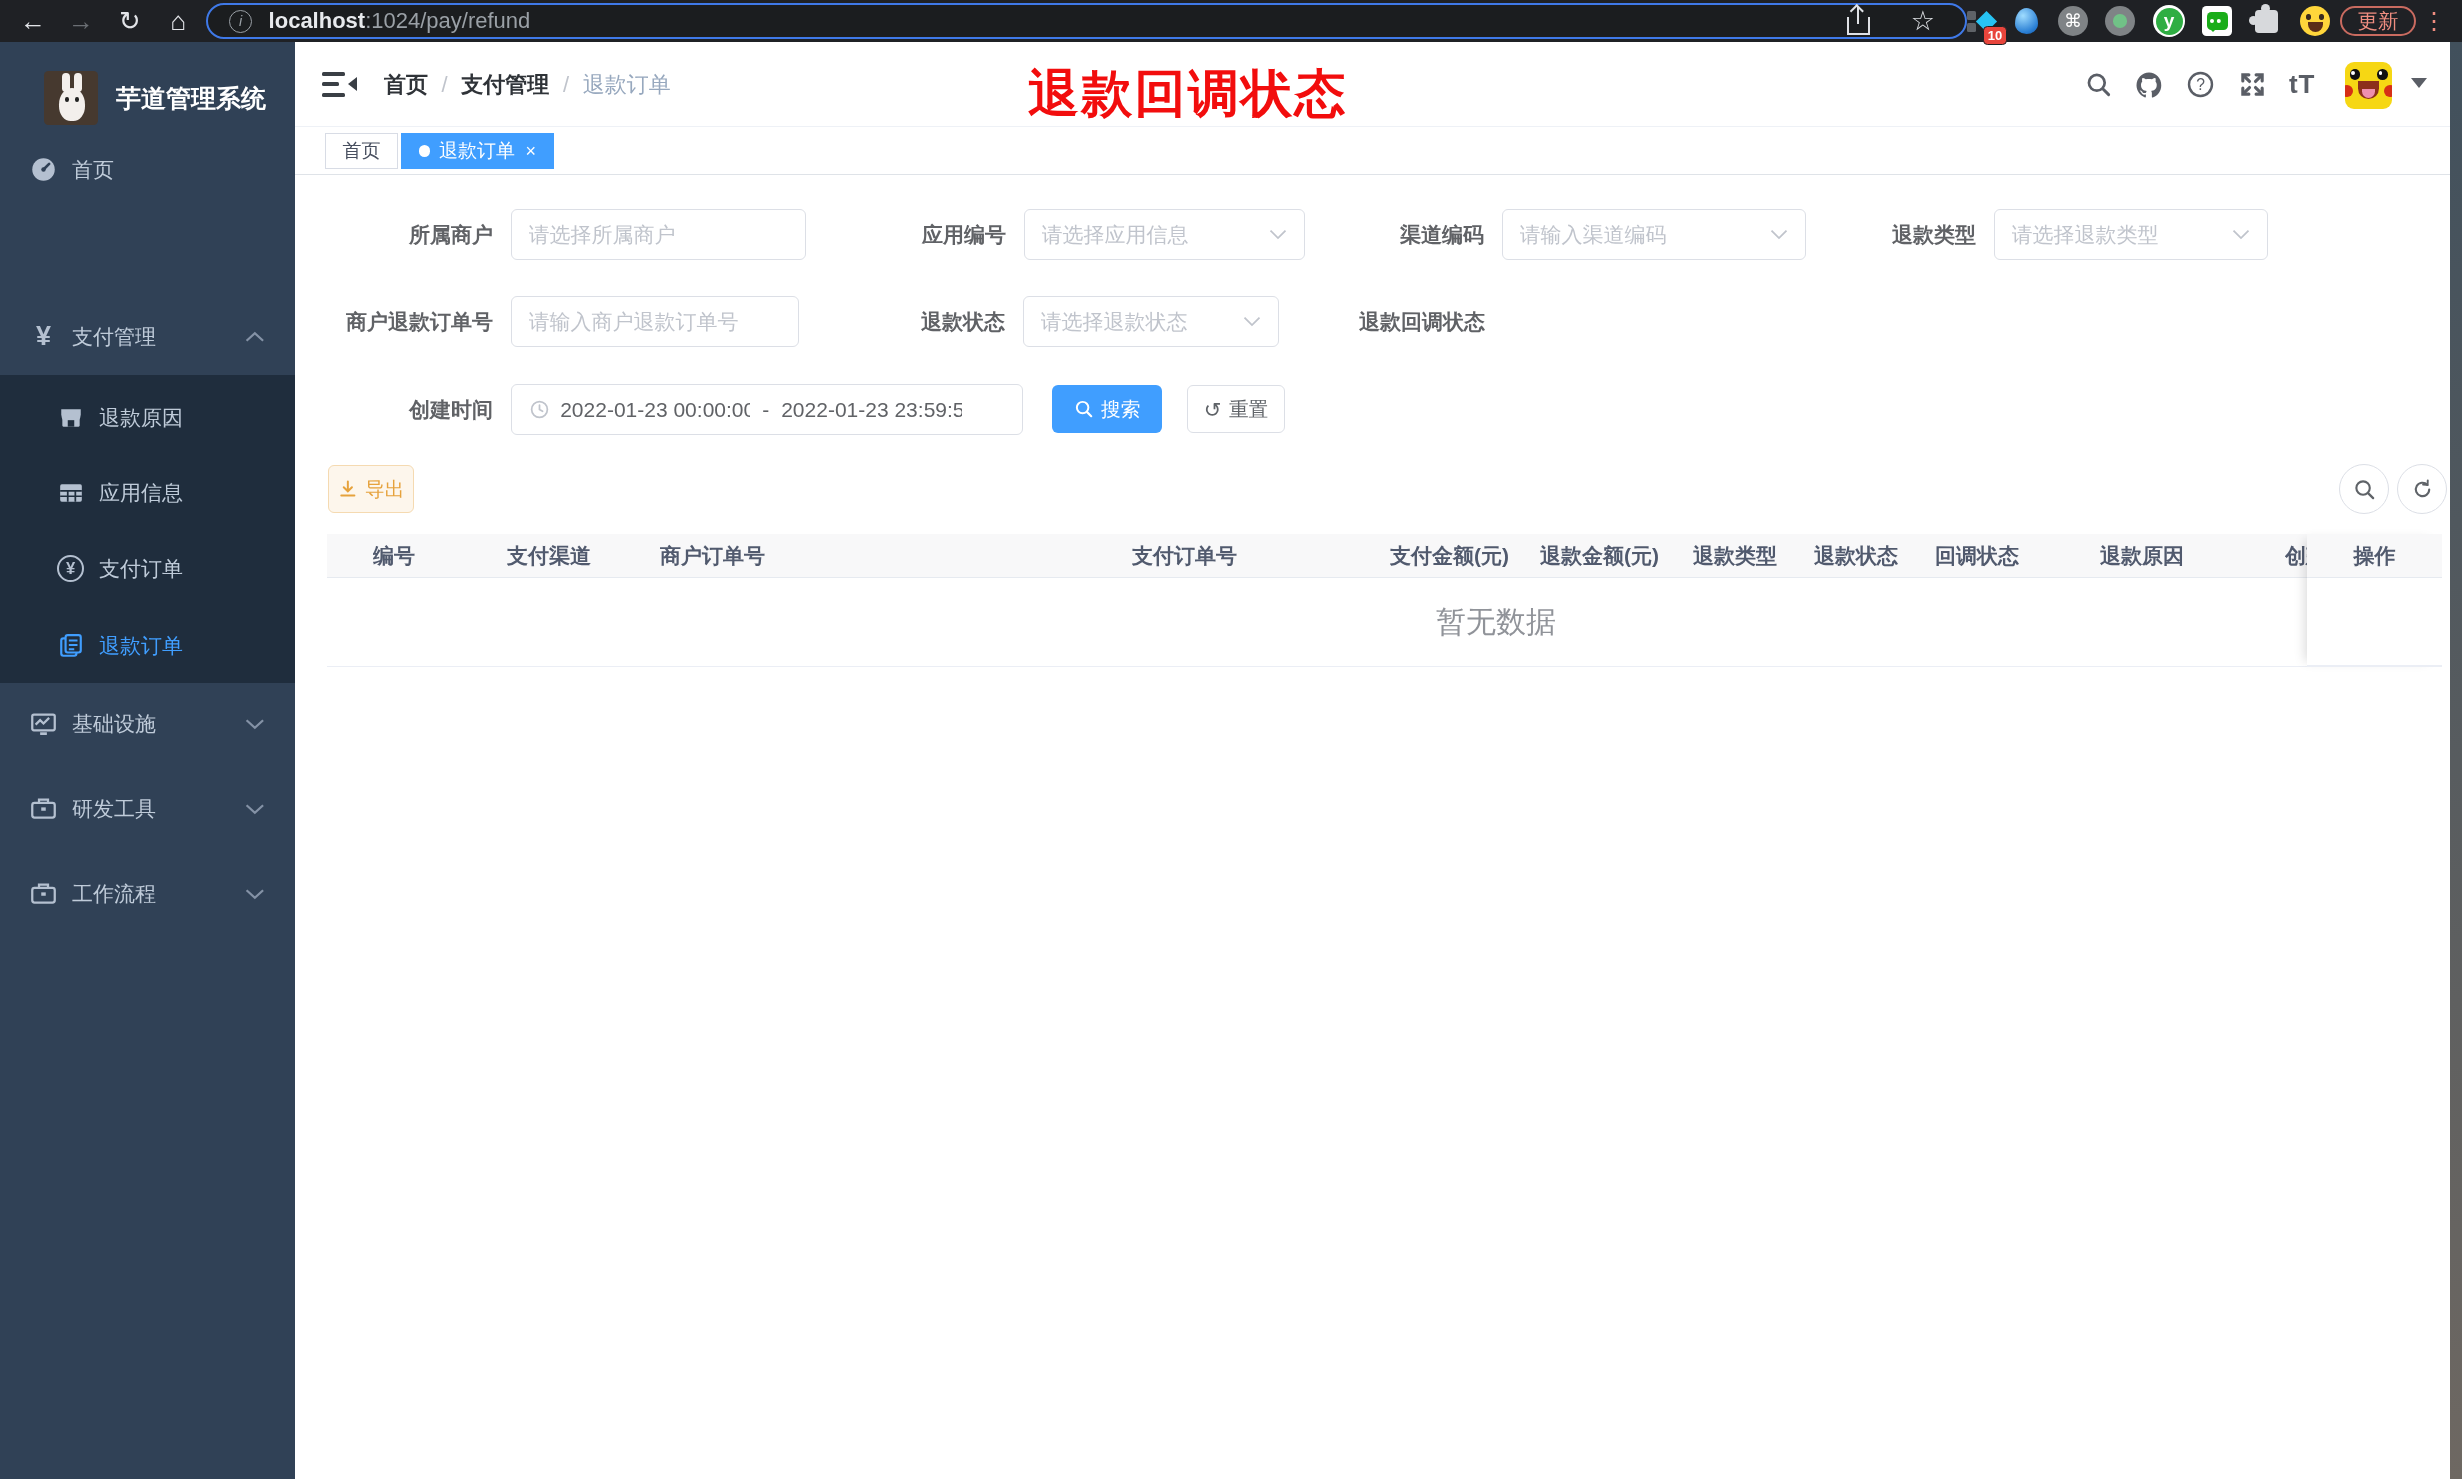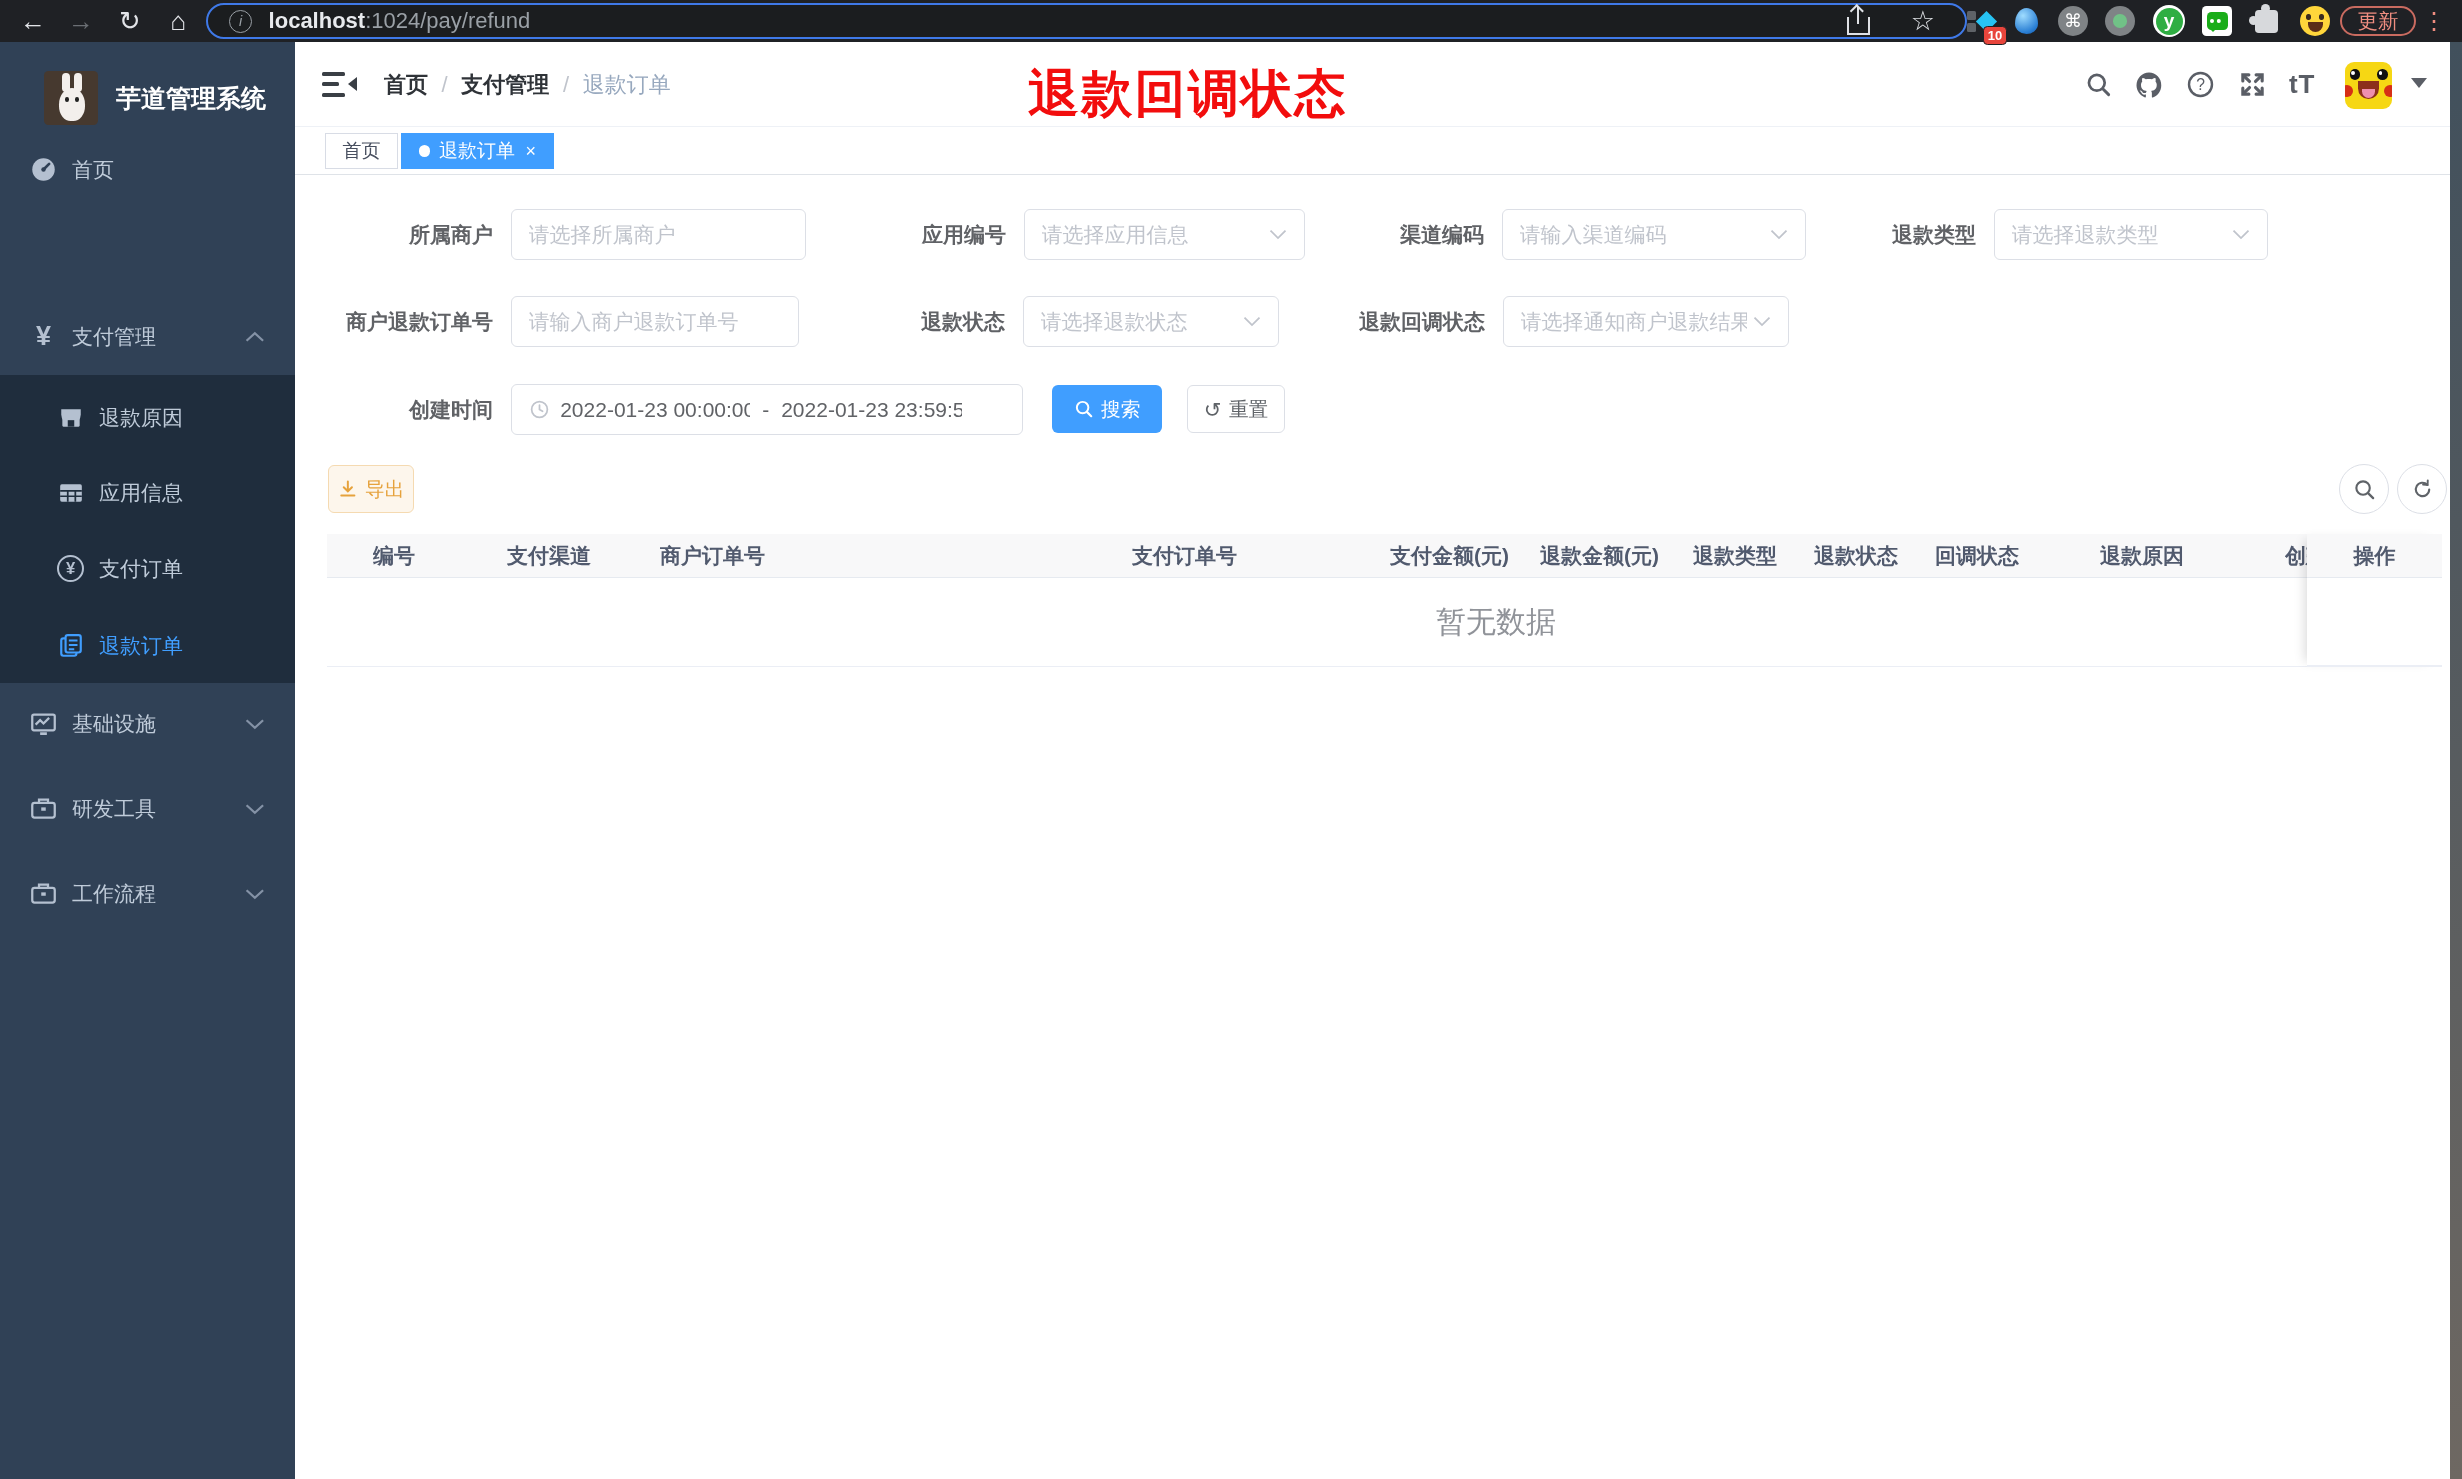--- a/index.html
+++ b/index.html
@@ -446,28 +446,20 @@
     <span class="ph">请选择退款状态</span>
     <span class="chev">
         <svg width="18" height="10.6" viewBox="0 0 24 14">
           <path d="M2 2 L12 12 L22 2" fill="none" stroke="#c0c4cc" stroke-width="2.4"></path>
         </svg>
       </span>
   </div>
 </div>
 <div class="fi" style="left:1280px;top:296px">
   <div class="lbl" style="width:223px">退款回调状态</div>
-  <div class="ctl" style="width:286px">
-    <span class="ph">请选择通知商户退款结果</span>
-    <span class="chev">
-        <svg width="18" height="10.6" viewBox="0 0 24 14">
-          <path d="M2 2 L12 12 L22 2" fill="none" stroke="#c0c4cc" stroke-width="2.4"></path>
-        </svg>
-      </span>
-  </div>
 </div>
 
 <div class="fi" style="left:327px;top:384px">
   <div class="lbl" style="width:184px">创建时间</div>
   <div class="ctl" style="width:512px">
     <span style="flex:none;margin-right:10.6px">
       <svg width="21" height="21" viewBox="0 0 24 24">
           <circle cx="12" cy="12" r="9" fill="none" stroke="#c0c4cc" stroke-width="2"></circle>
           <path d="M12 7 v5 l3.5 2" fill="none" stroke="#c0c4cc" stroke-width="2" stroke-linecap="round"></path>
         </svg>

